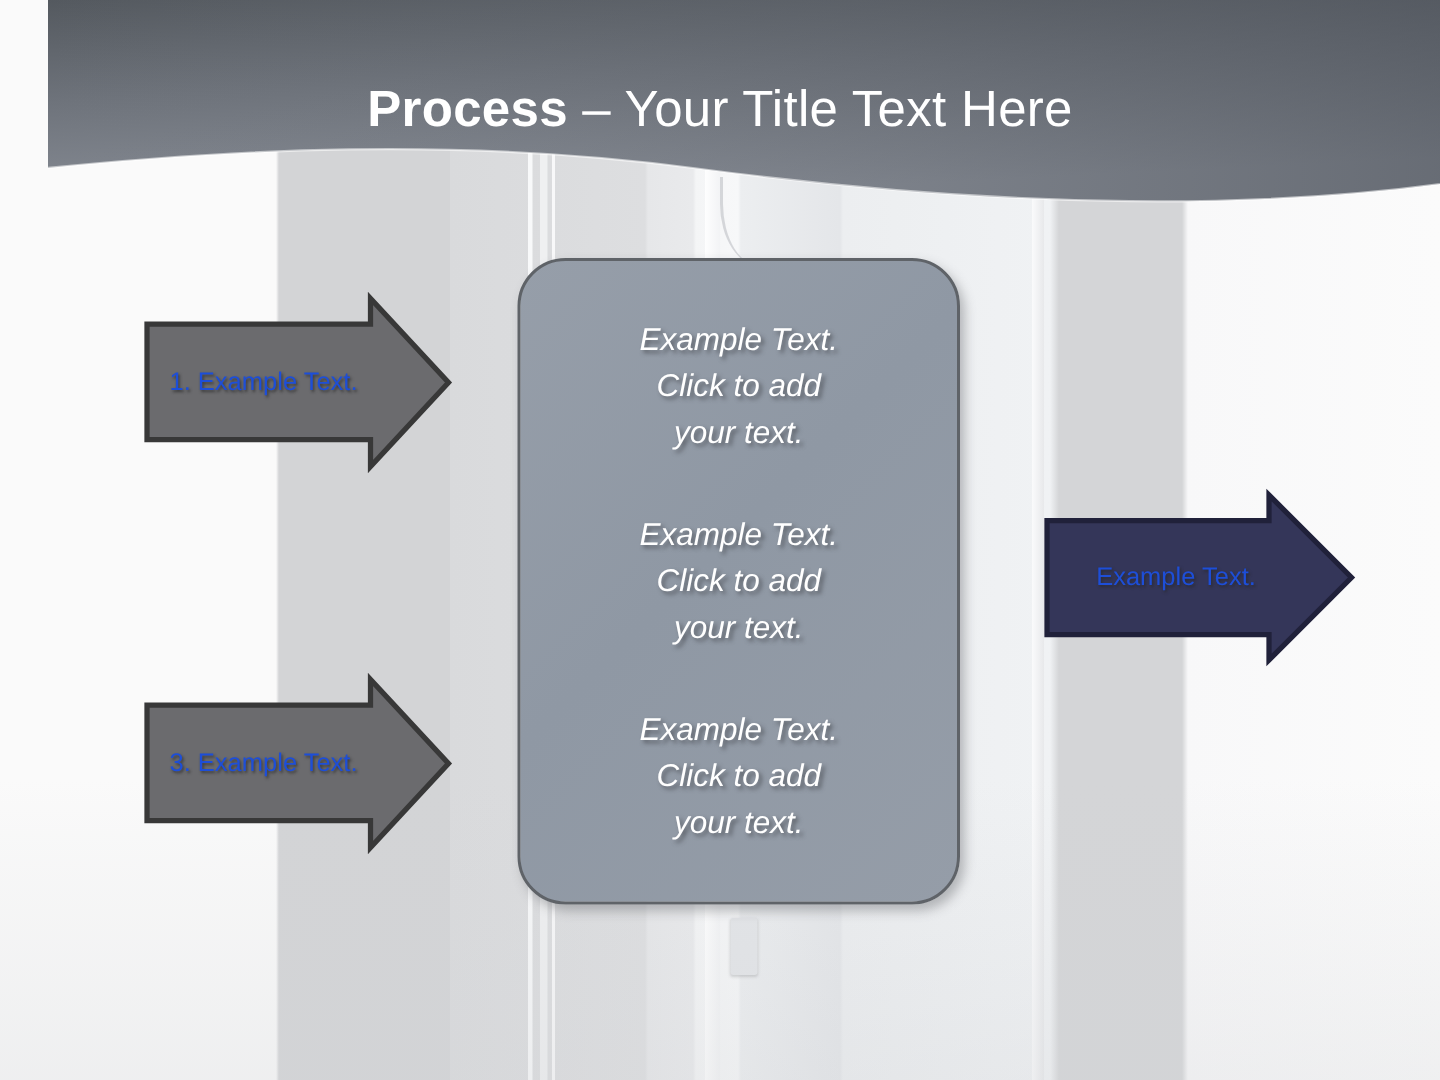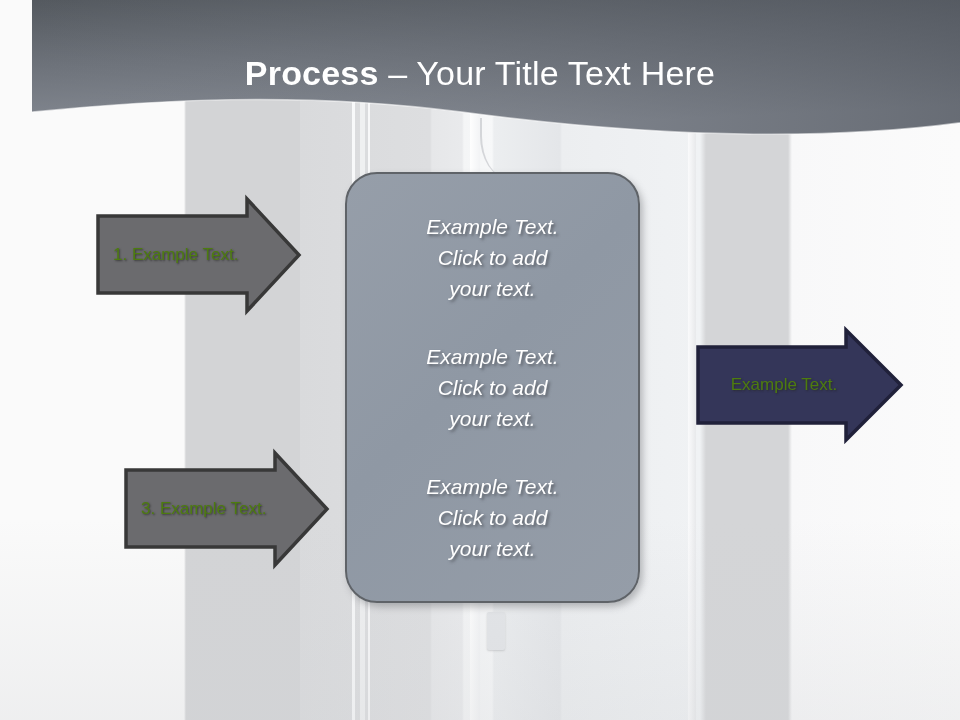--- a/index.html
+++ b/index.html
@@ -94,21 +94,21 @@
   .header-title .t-bold   { font-weight: bold; }
   .header-title .t-normal { font-weight: normal; }
 
   
   .arrow {
     position: absolute;
   }
   .arrow svg { display: block; overflow: visible; }
   .arrow-label {
     position: absolute;
-    color: #4d7c0f;
+    color: #1d4ed8;
     font-size: 17px;
     line-height: 20px;
     white-space: nowrap;
     text-shadow: 1px 1px 2px rgba(40,40,40,.75);
   }
   .arrow-left .arrow-label {
     left: 17px;
     top: 50%;
     transform: translateY(-50%);
   }
@@ -186,21 +186,21 @@
   </div>
 
   <div class="arrow arrow-left" style="left:96px; top:197px; width:206px; height:116px;">
     <svg width="206" height="116" viewBox="0 0 206 116">
       <path d="M2,19 L151,19 L151,2 L203,58 L151,114 L151,96 L2,96 Z" fill="#6b6b6e" stroke="#383838" stroke-width="3.5" stroke-linejoin="miter"></path>
     </svg>
     <div class="arrow-label">1. Example Text.</div>
   </div>
 
 
-  <div class="arrow arrow-left" style="left:96px; top:451px; width:206px; height:116px;margin-left:28px;">
+  <div class="arrow arrow-left" style="left:96px; top:451px; width:206px; height:116px;">
     <svg width="206" height="116" viewBox="0 0 206 116">
       <path d="M2,19 L151,19 L151,2 L203,58 L151,114 L151,96 L2,96 Z" fill="#6b6b6e" stroke="#383838" stroke-width="3.5" stroke-linejoin="miter"></path>
     </svg>
     <div class="arrow-label">3. Example Text.</div>
   </div>
 
   <div class="panel">
     <div class="panel-block">
       <div>Example Text.</div>
       <div>Click  to add</div>

